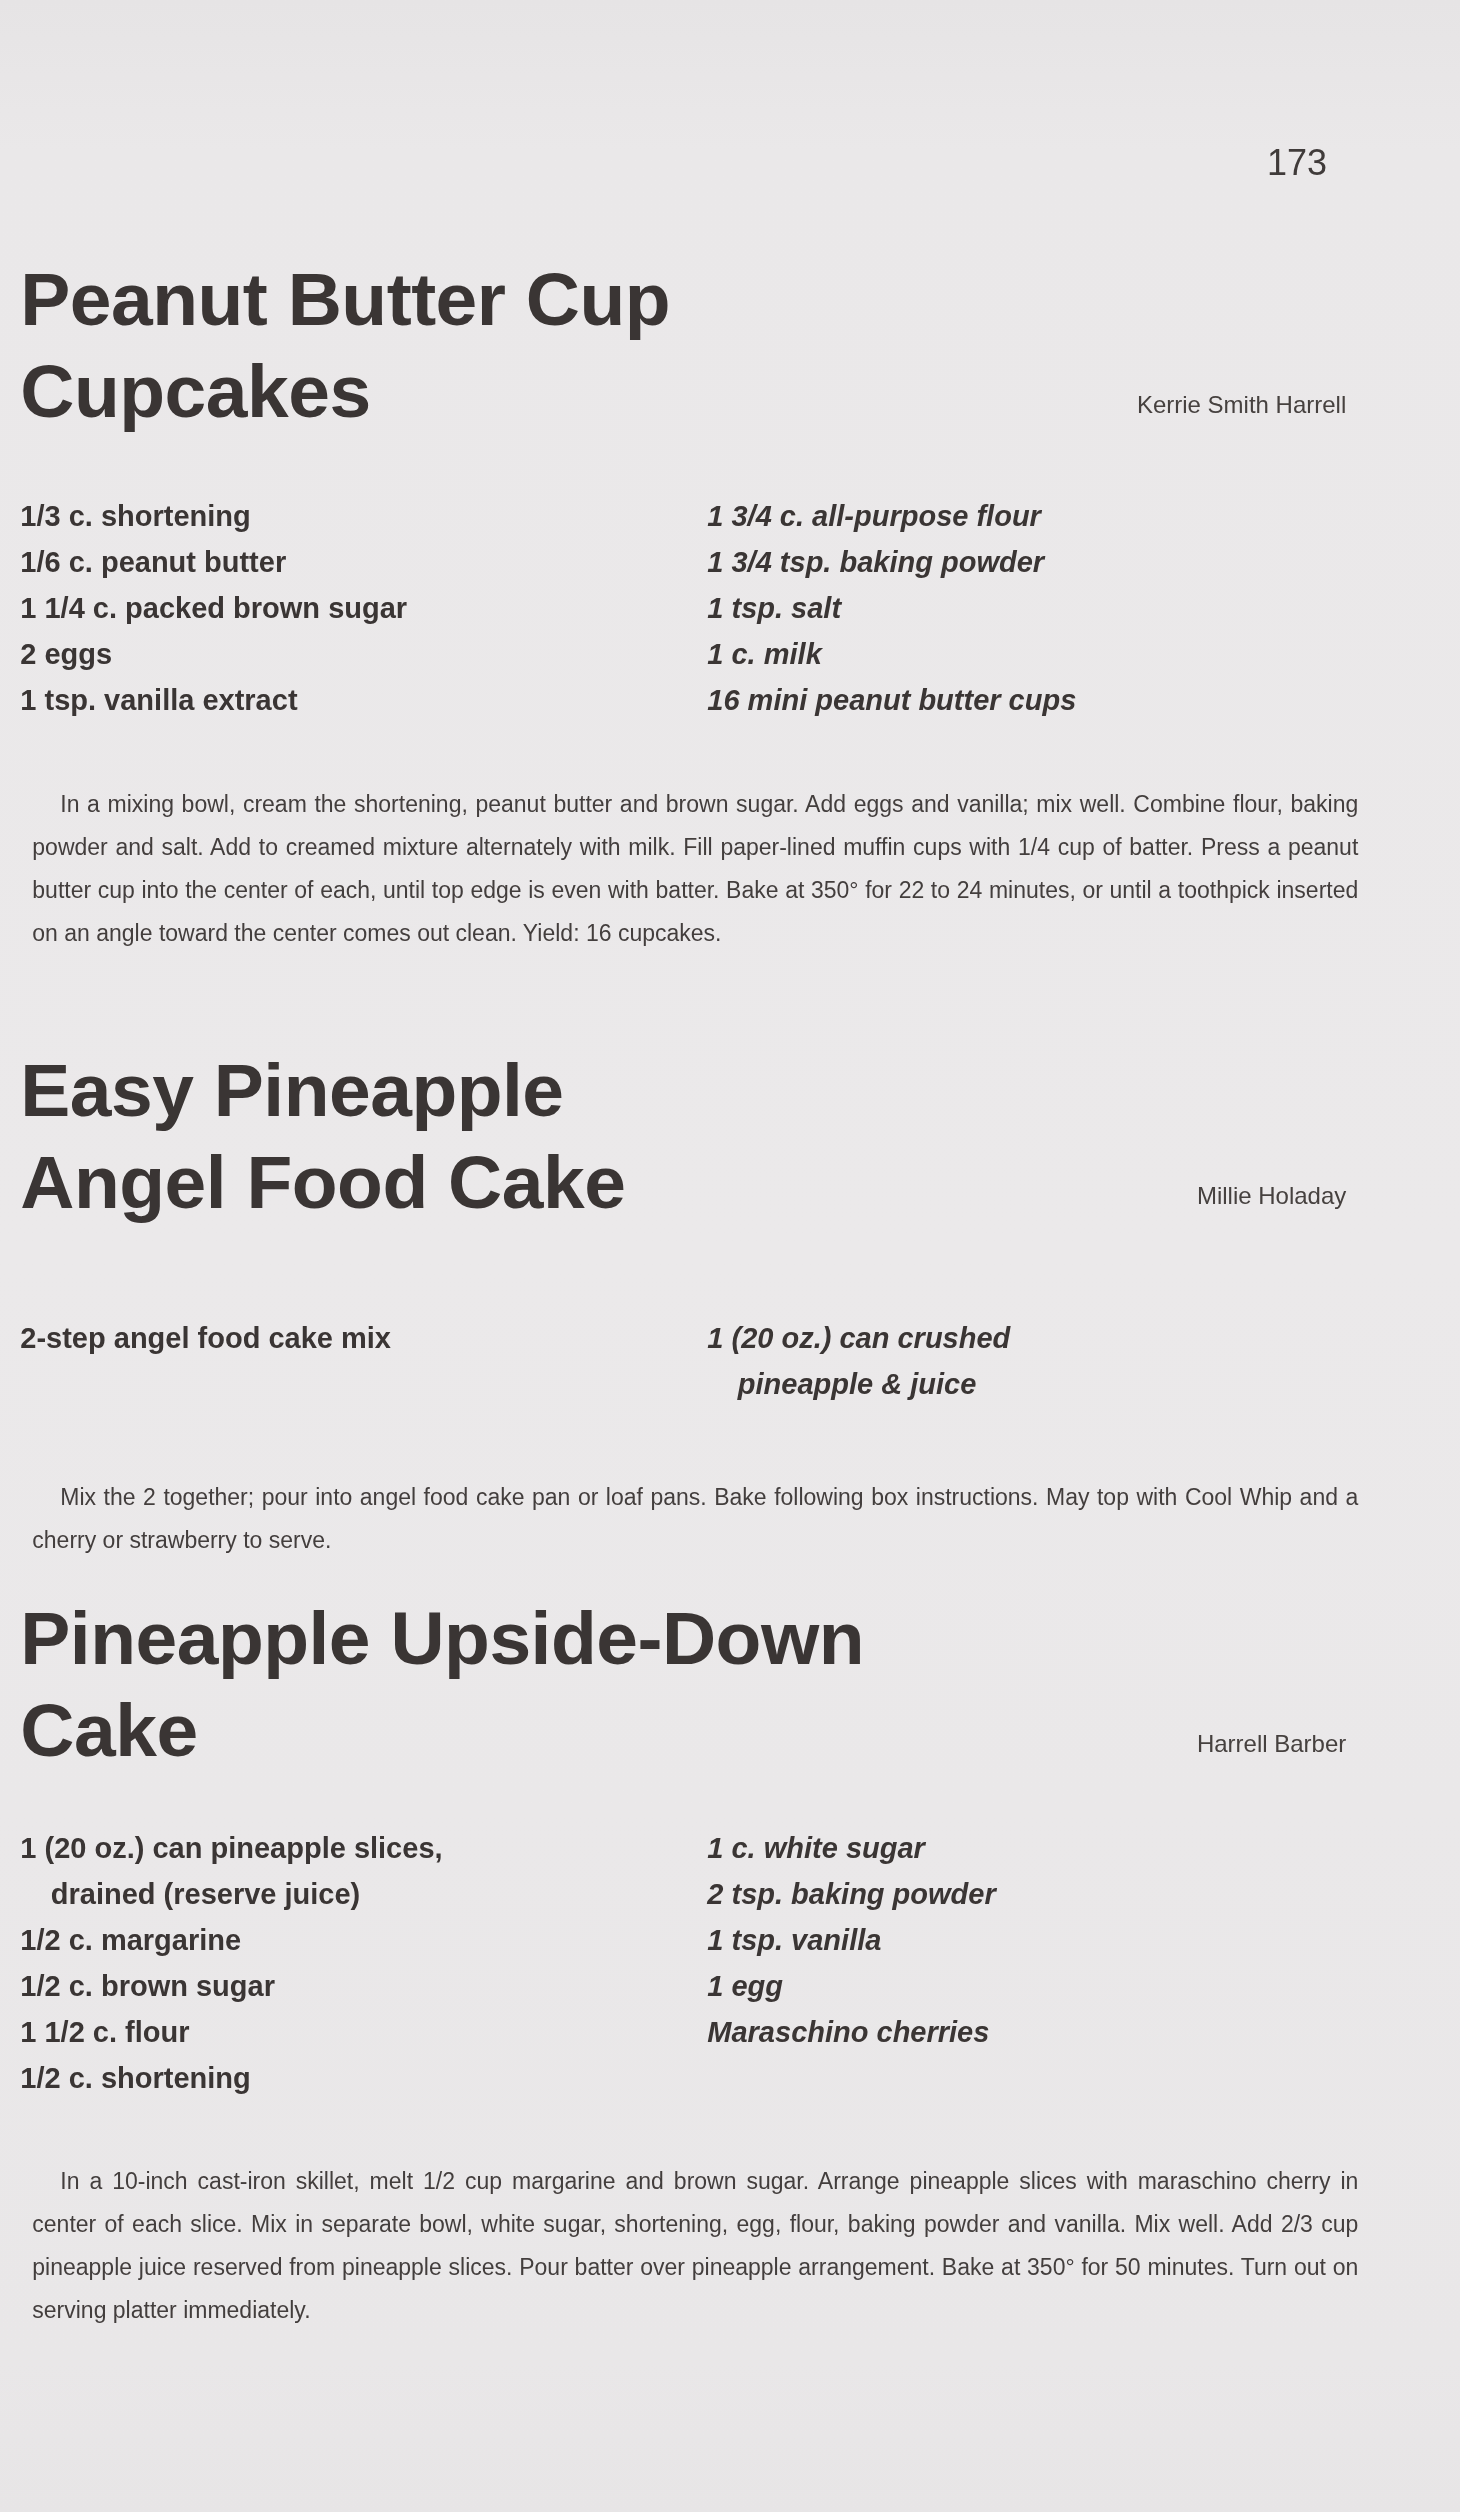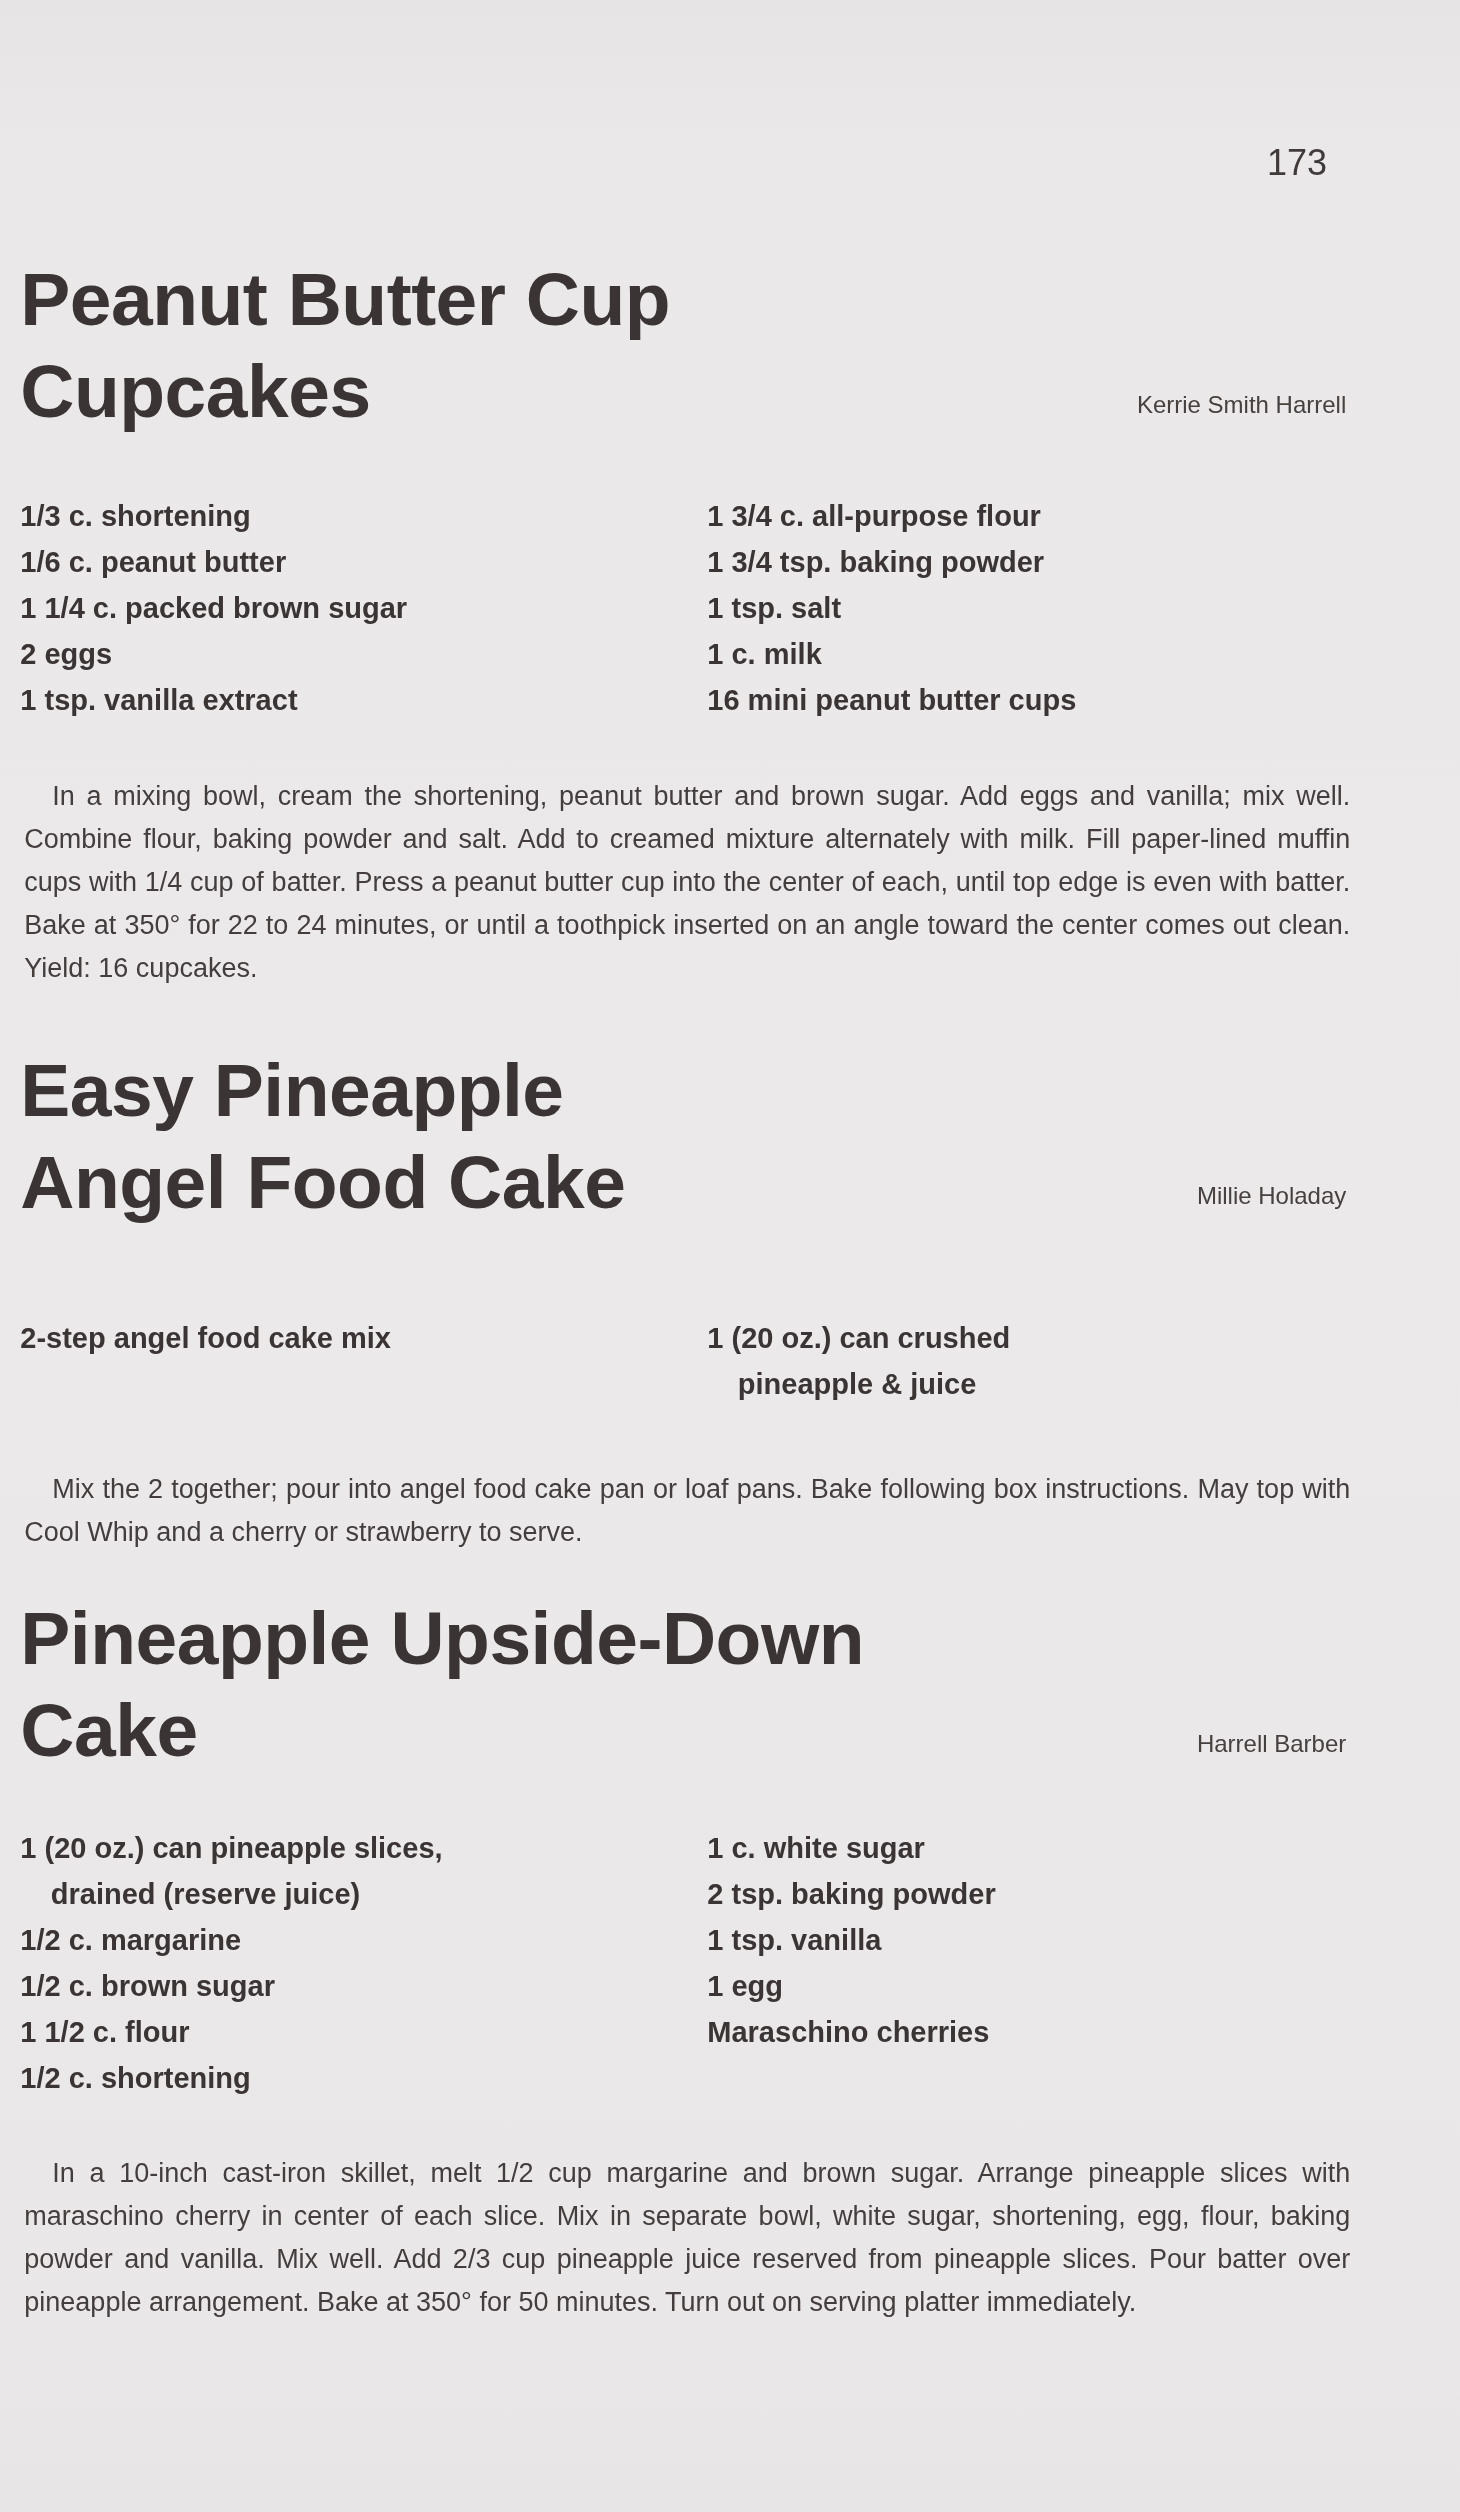--- a/index.html
+++ b/index.html
@@ -50,27 +50,27 @@
     left:20.3px;
     width:1326px;
     font-size:29px;
     line-height:46px;
     font-weight:bold;
     color:#3a3534;
   }
   .ings ul { list-style:none; margin:0; padding:0; }
   .ings li { padding-left:30.5px; text-indent:-30.5px; white-space:pre-line; }
   .col-left  { position:absolute; left:0;      top:0; width:682px; }
-  .col-right { position:absolute; left:687px; top:0; width:639px; }
+  .col-right { position:absolute; left:687px; top:0; width:639px;font-style:italic; }
   .body-par {
     position:absolute;
     left:20.3px;
     width:1326px;
-    margin:4px;
-    font-size:27px;
+    margin:12px;
+    font-size:23px;
     line-height:43px;
     text-align:justify;
     text-indent:28px;
     color:#433e3d;
   }
   #r1-head { top:253px; }
   #r1-ings { top:493px; height:234px; }
   #r1-par  { top:771px; }
   #r2-head { top:1044px; }
   #r2-ings { top:1315px; height:142px; }

